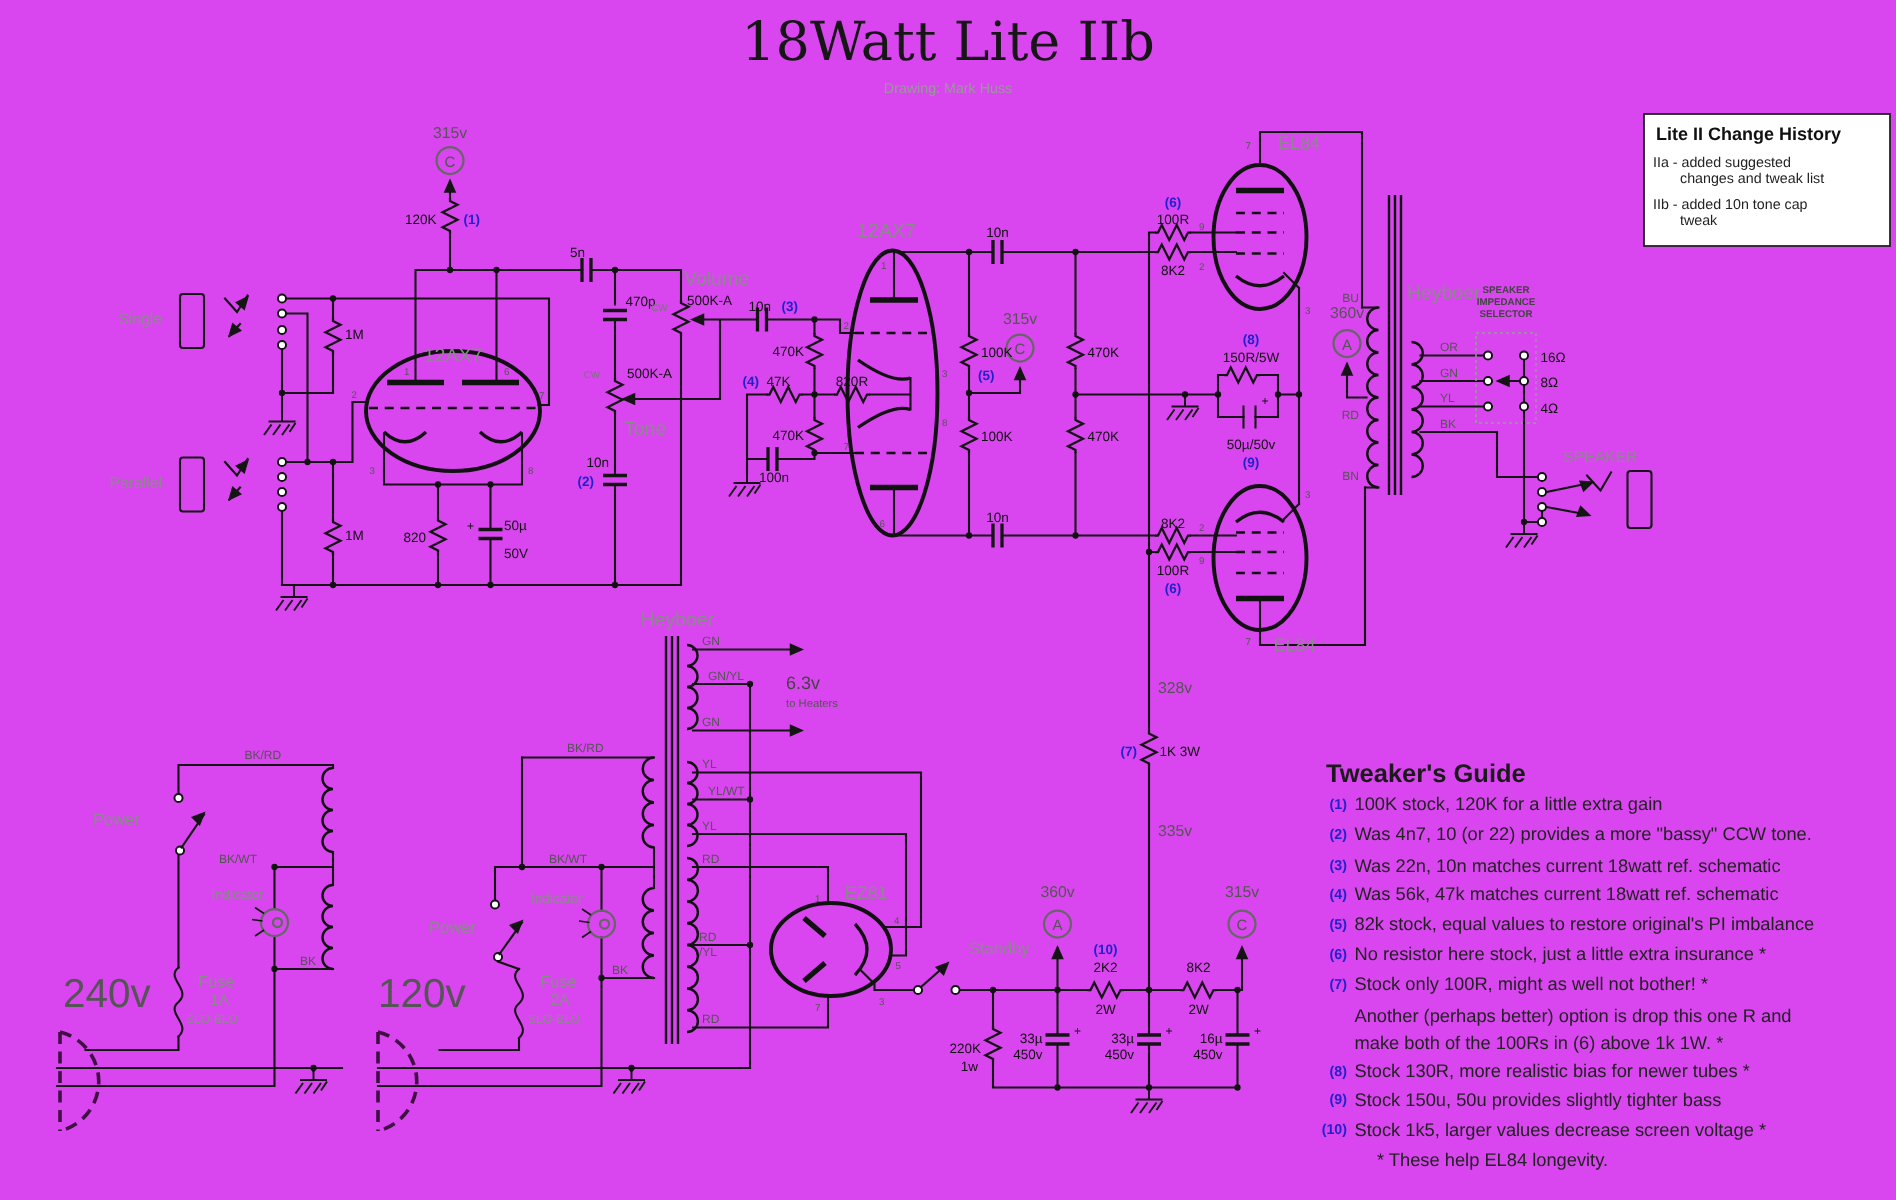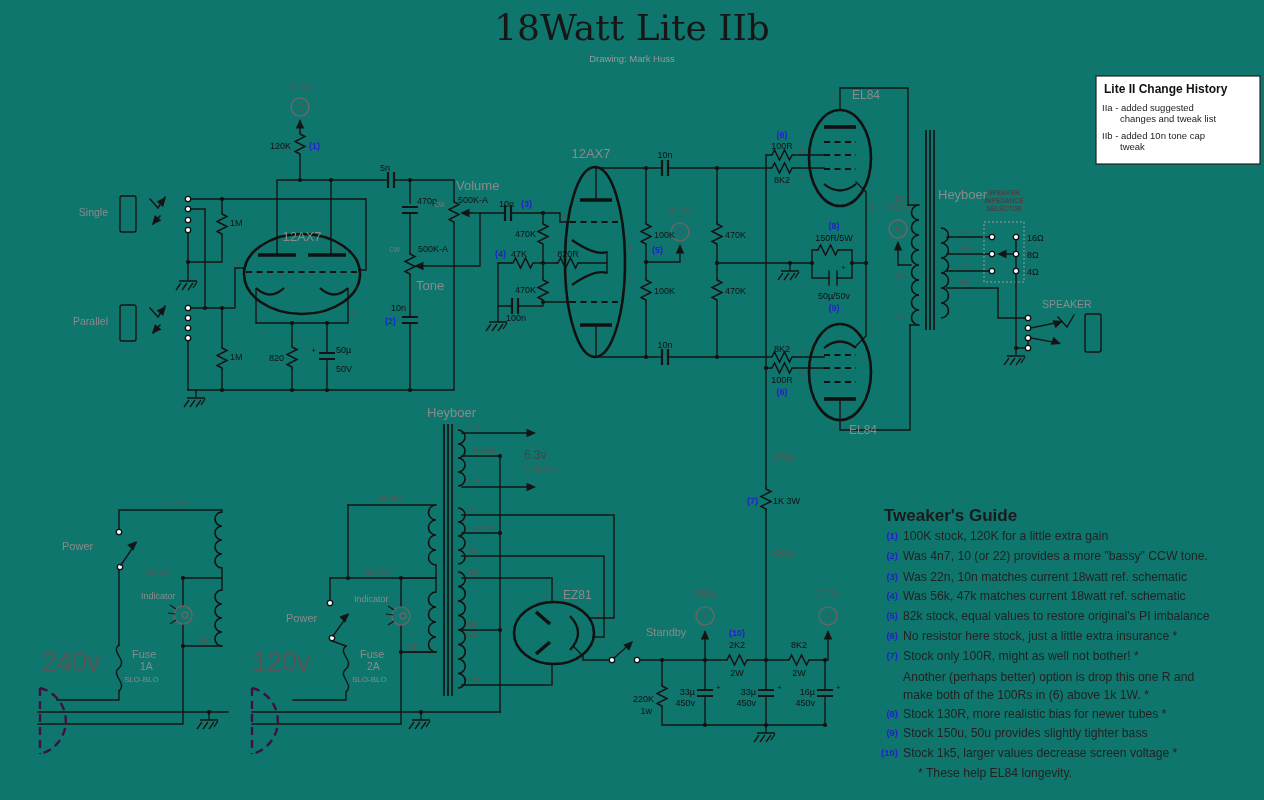--- a/index.html
+++ b/index.html
@@ -1,16 +1,16 @@
 <!DOCTYPE html>
 <html><head>
 <meta charset="utf-8">
 <style>
   html,body{margin:0;padding:0;background:#fff}
-  #stage{position:relative;width:1264px;height:800px;background:#0f766e;overflow:hidden}
+  #stage{position:relative;width:1264px;height:800px;background:#d946ef;overflow:hidden}
   svg{display:block}
   text{font-family:"Liberation Sans",sans-serif;fill:#111}
   .w{stroke:#141414;stroke-width:1.4;fill:none;stroke-linecap:square}
   .thin{stroke:#141414;stroke-width:1.1;fill:none}
   .tube{stroke:#111;stroke-width:2.6;fill:none}
   .bar{stroke:#111;stroke-width:3.6;fill:none}
   .grid{stroke:#111;stroke-width:1.8;fill:none;stroke-dasharray:6 4.5}
   .kath{stroke:#111;stroke-width:2.2;fill:none}
   .dot{fill:#111}
   .pad{fill:#fff;stroke:#111;stroke-width:1.3}

